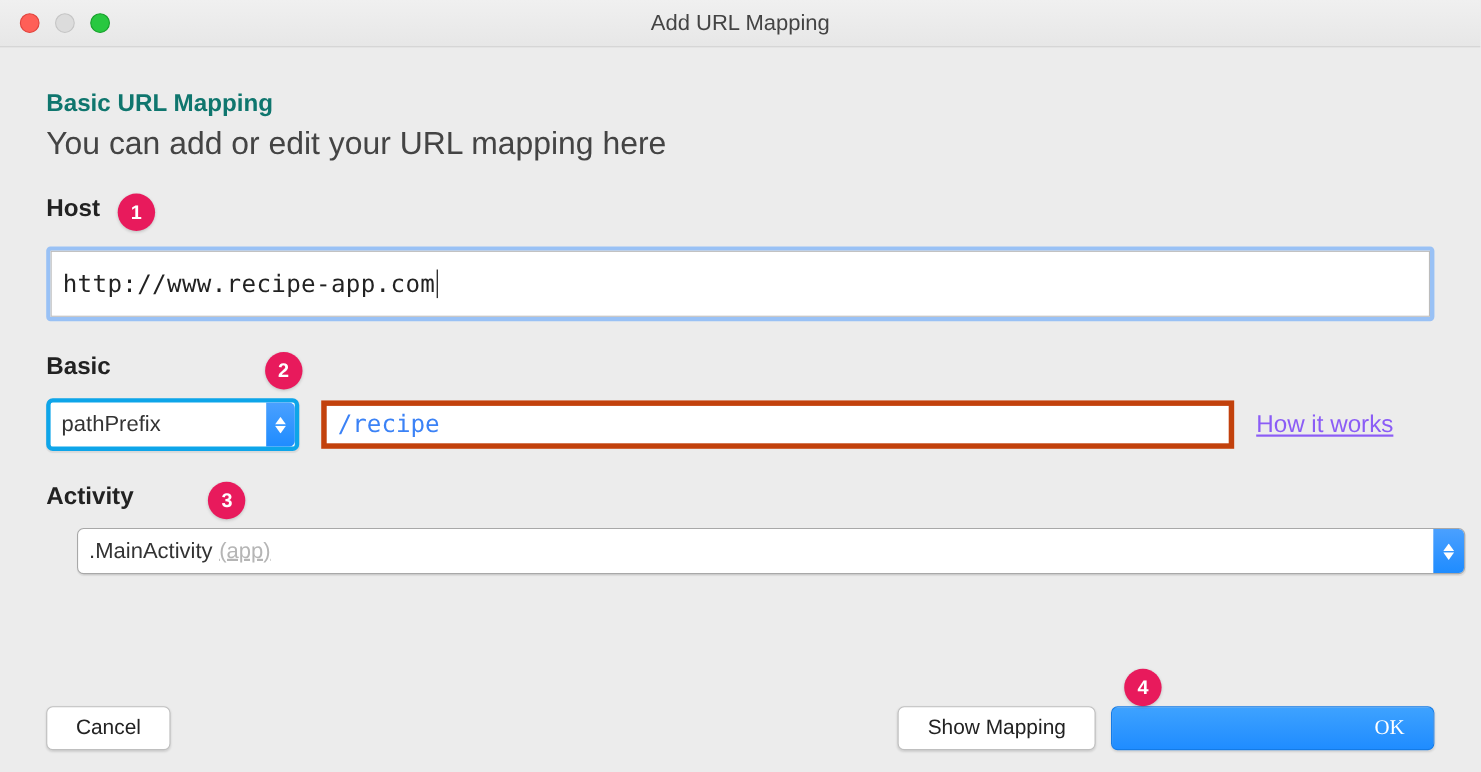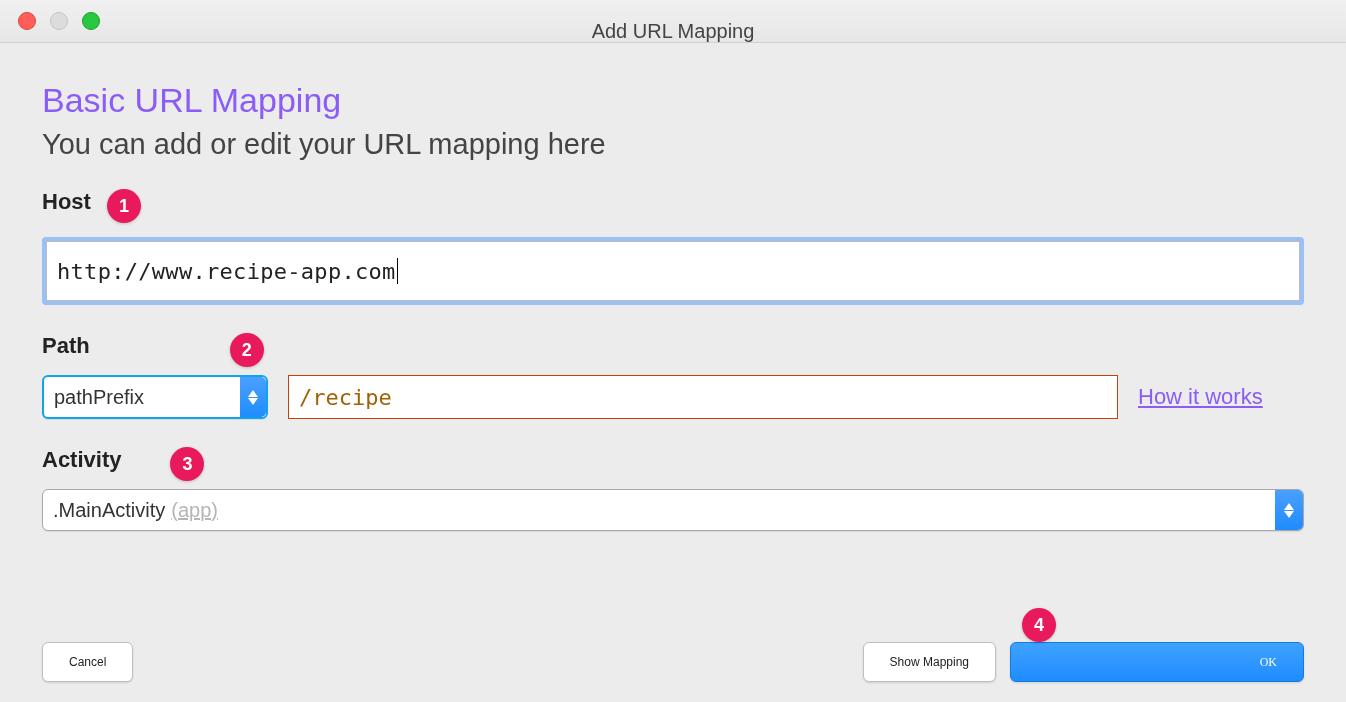--- a/index.html
+++ b/index.html
@@ -33,34 +33,34 @@
     border-radius: 50%;
     box-sizing: border-box;
   }
   .tl.red { background: #ff5f57; border:1px solid #e0443e;}
   .tl.gray { background: #dcdcdc; border:1px solid #c5c5c5;}
   .tl.green { background: #28c840; border:1px solid #17a02b;}
   .title-text {
     position: absolute;
     left: 0;
     right: 0;
-    top: 10px;
+    top: 0;
     line-height: 42px;
     text-align: center;
     font-size: 20px;
     color: #444;
     font-weight: 500;
   }
   .content {
     padding: 38px 42px 0 42px;
   }
   .heading {
-    font-size: 34px;
-    font-weight: 400;
-    color: #8b5cf6;
+    font-size: 22px;
+    font-weight: 700;
+    color: #0f766e;
     margin: 0 0 8px 0;
   }
   .subheading {
     font-size: 29px;
     color: #444;
     margin: 0 0 28px 0;
   }
   .field-label {
     font-size: 22px;
     font-weight: 700;
@@ -86,26 +86,26 @@
   }
   .host-focus {
     border: 4px solid #99c1f5;
     border-radius: 4px;
     padding: 0;
   }
   .textfield {
     display: flex;
     align-items: center;
     background: #fff;
-    border: 1px solid #c2410c;
+    border: 5px solid #c2410c;
     box-sizing: border-box;
     padding: 0 10px;
     height: 44px;
     font-size: 22px;
-    color: #a16207;
+    color: #3b82f6;
     font-family: inherit;
   }
   .textfield.mono {
     font-family: Menlo, Consolas, monospace;
     letter-spacing: 0.3px;
     color: #222;
   }
   .textfield .caret {
     display:inline-block;
     width:1px;
@@ -116,21 +116,21 @@
     animation: blink 1.1s step-start infinite;
   }
   @keyframes blink { 50% { opacity: 0;} }
   .row {
     display: flex;
     align-items: center;
     gap: 20px;
   }
   .select {
     position: relative;
-    border: 2px solid #0ea5e9;
+    border: 4px solid #0ea5e9;
     border-radius: 6px;
     height: 40px;
     background: #fff;
     display: flex;
     align-items: center;
     padding: 0 32px 0 10px;
     font-size: 20px;
     box-shadow: 0 1px 1px rgba(0,0,0,0.08);
   }
   .select .stepper {
@@ -161,20 +161,21 @@
     border-radius: 6px;
     height: 42px;
     background: #fff;
     display: flex;
     align-items: center;
     padding: 0 32px 0 10px;
     font-size: 20px;
     width: 100%;
     box-sizing: border-box;
     box-shadow: 0 1px 1px rgba(0,0,0,0.08);
+    margin-left: 28px;
   }
   .activity-select .stepper {
     position: absolute;
     right: 0;
     top: 0;
     bottom: 0;
     width: 28px;
     background: linear-gradient(#4aa0ff,#1f8cff);
     border-top-right-radius: 5px;
     border-bottom-right-radius: 5px;
@@ -195,21 +196,21 @@
     right: 42px;
     bottom: 20px;
     display: flex;
     align-items: center;
     justify-content: space-between;
   }
   .btn {
     height: 38px;
     border-radius: 6px;
     padding: 0 26px;
-    font-size: 12px;
+    font-size: 19px;
     display: inline-flex;
     align-items: center;
     justify-content: center;
     cursor: default;
     box-shadow: 0 1px 2px rgba(0,0,0,0.12);
   }
   .btn-white {
     background: #fff;
     border: 1px solid #bfbfbf;
     color: #222;
@@ -274,21 +275,21 @@
     <div class="host-focus">
       <div class="textfield mono" style="height:60px; border:1px solid #bcbcbc;">
         <span>http://www.recipe-app.com</span>
           <span class="caret"></span>
       </div>
     </div>
   </div>
 
   <div class="section">
     <div class="label-row" style="gap:140px;">
-      <span class="field-label">Path</span>
+      <span class="field-label">Basic</span>
       <span class="badge">2</span>
     </div>
     <div class="row">
       <div class="select" style="width:180px;">
         <span>pathPrefix</span>
         <span class="stepper">
           <svg width="10" height="7">
               <polygon points="5,0 10,7 0,7" fill="#fff"></polygon>
             </svg>
           <svg width="10" height="7">
@@ -297,21 +298,21 @@
         </span>
       </div>
       <div class="textfield path-textfield" style="font-family:Menlo,Consolas,monospace; max-width:830px;">
         <span>/recipe</span>
       </div>
       <a class="link">How it works</a>
     </div>
   </div>
 
   <div class="section">
-    <div class="label-row" style="gap:49px;">
+    <div class="label-row" style="gap:68px;">
       <span class="field-label">Activity</span>
       <span class="badge">3</span>
     </div>
     <div class="activity-select">
       <span>.MainActivity</span>
       <span class="activity-secondary">(app)</span>
       <span class="stepper">
         <svg width="10" height="7">
             <polygon points="5,0 10,7 0,7" fill="#fff"></polygon>
           </svg>

